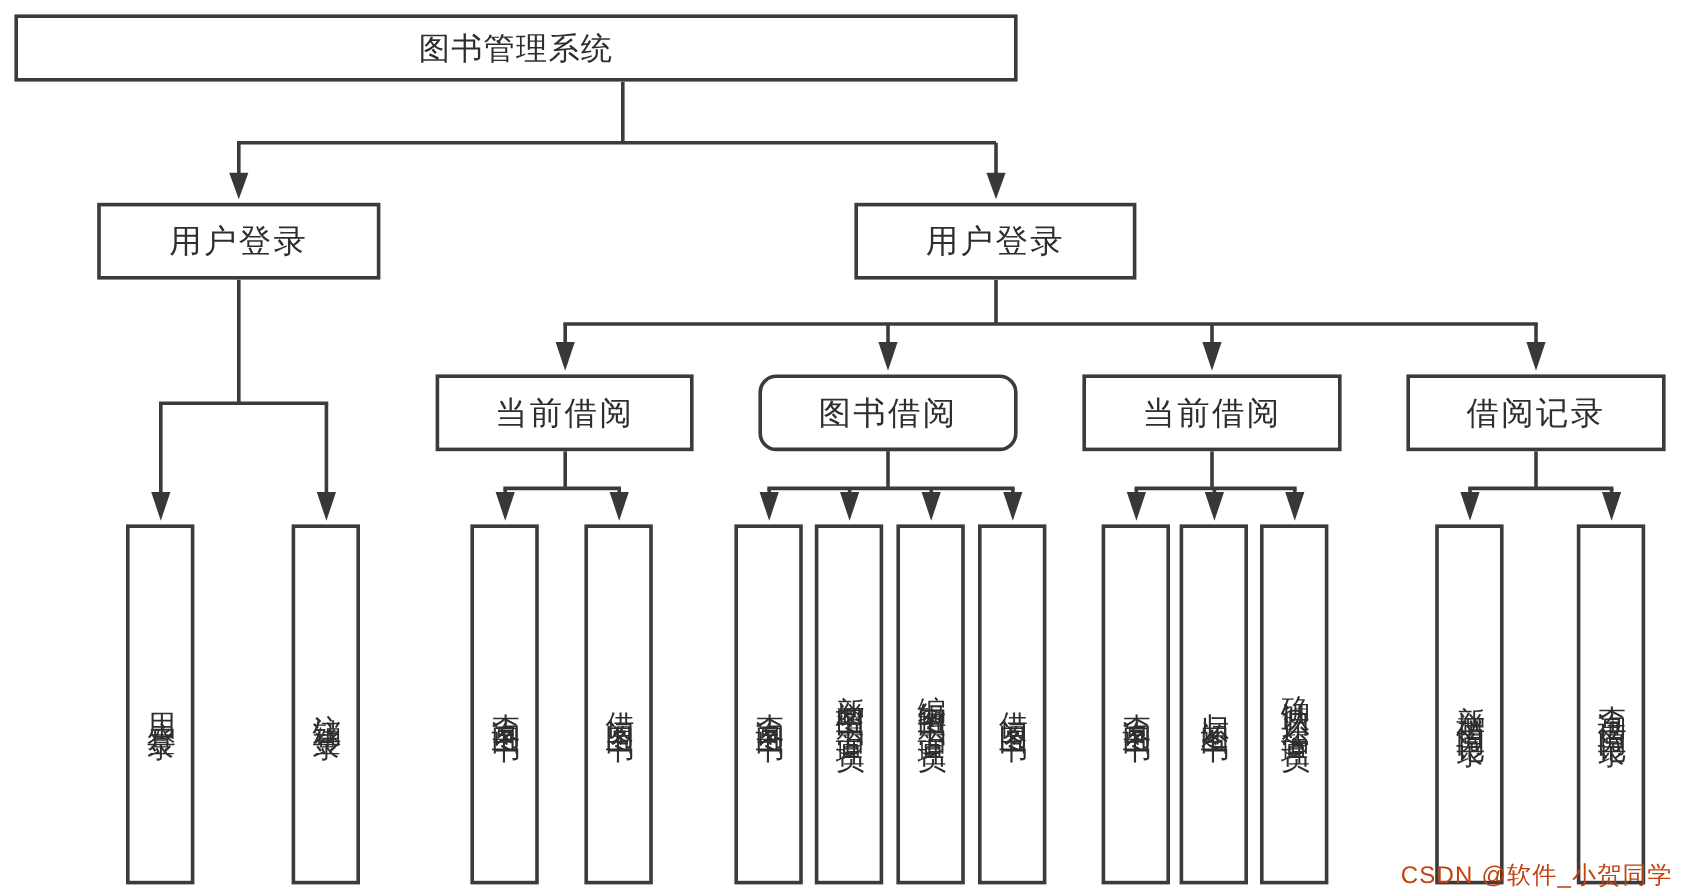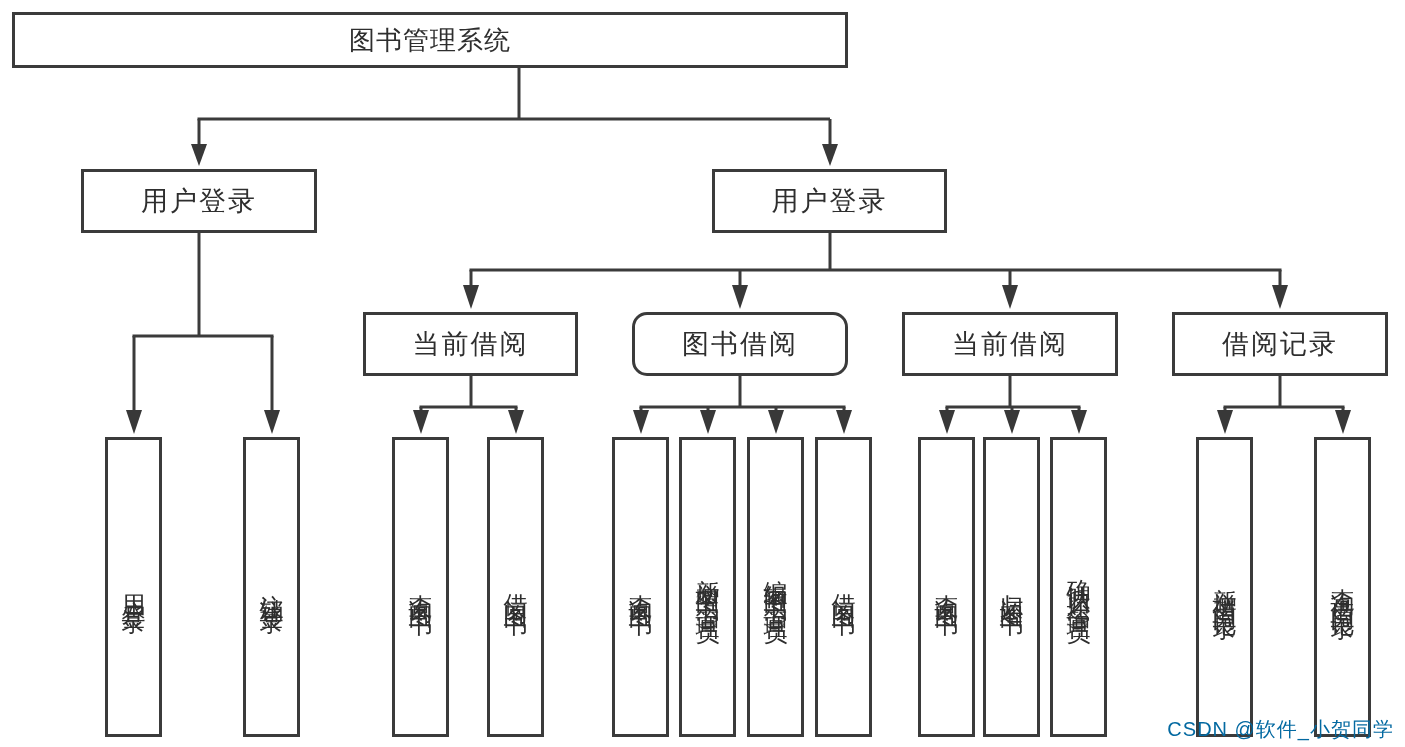--- a/index.html
+++ b/index.html
@@ -45,21 +45,21 @@
     text-orientation: mixed;
     font-size: 24px;
     letter-spacing: 6px;
   }
   .watermark {
     position: absolute;
     top: 716px;
     right: 11px;
     font-size: 20px;
     letter-spacing: 1px;
-    color: #0369a1;
+    color: #c2410c;
     z-index: 2;
     white-space: nowrap;
   }
 </style>
 </head>
 <body>
 
 <div class="stage">
 
   <svg class="wires" viewBox="0 0 1405 747" xmlns="http://www.w3.org/2000/svg">

